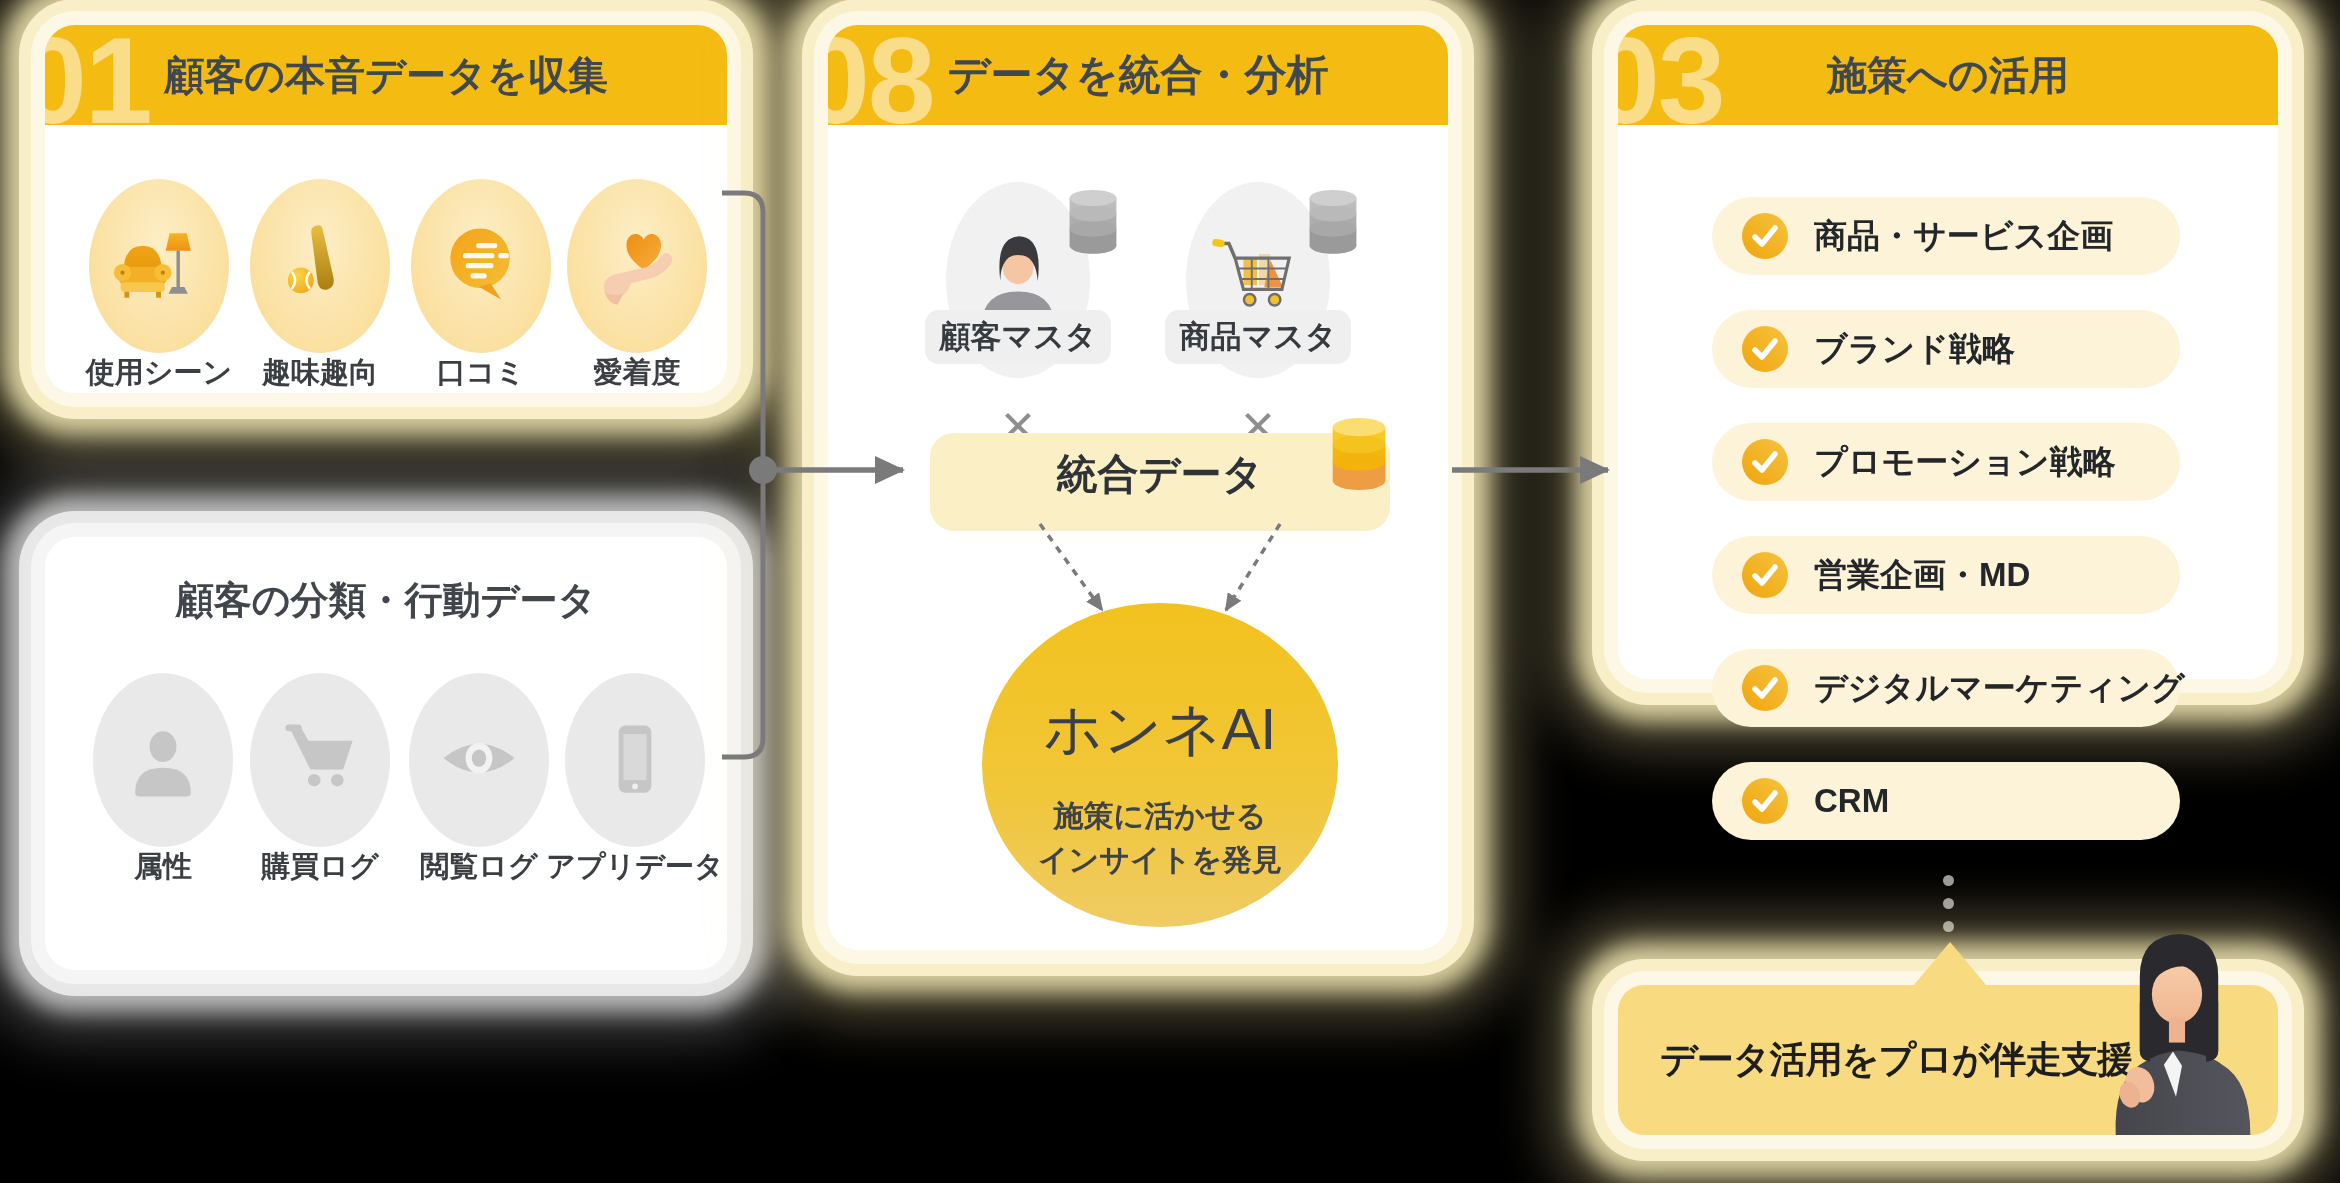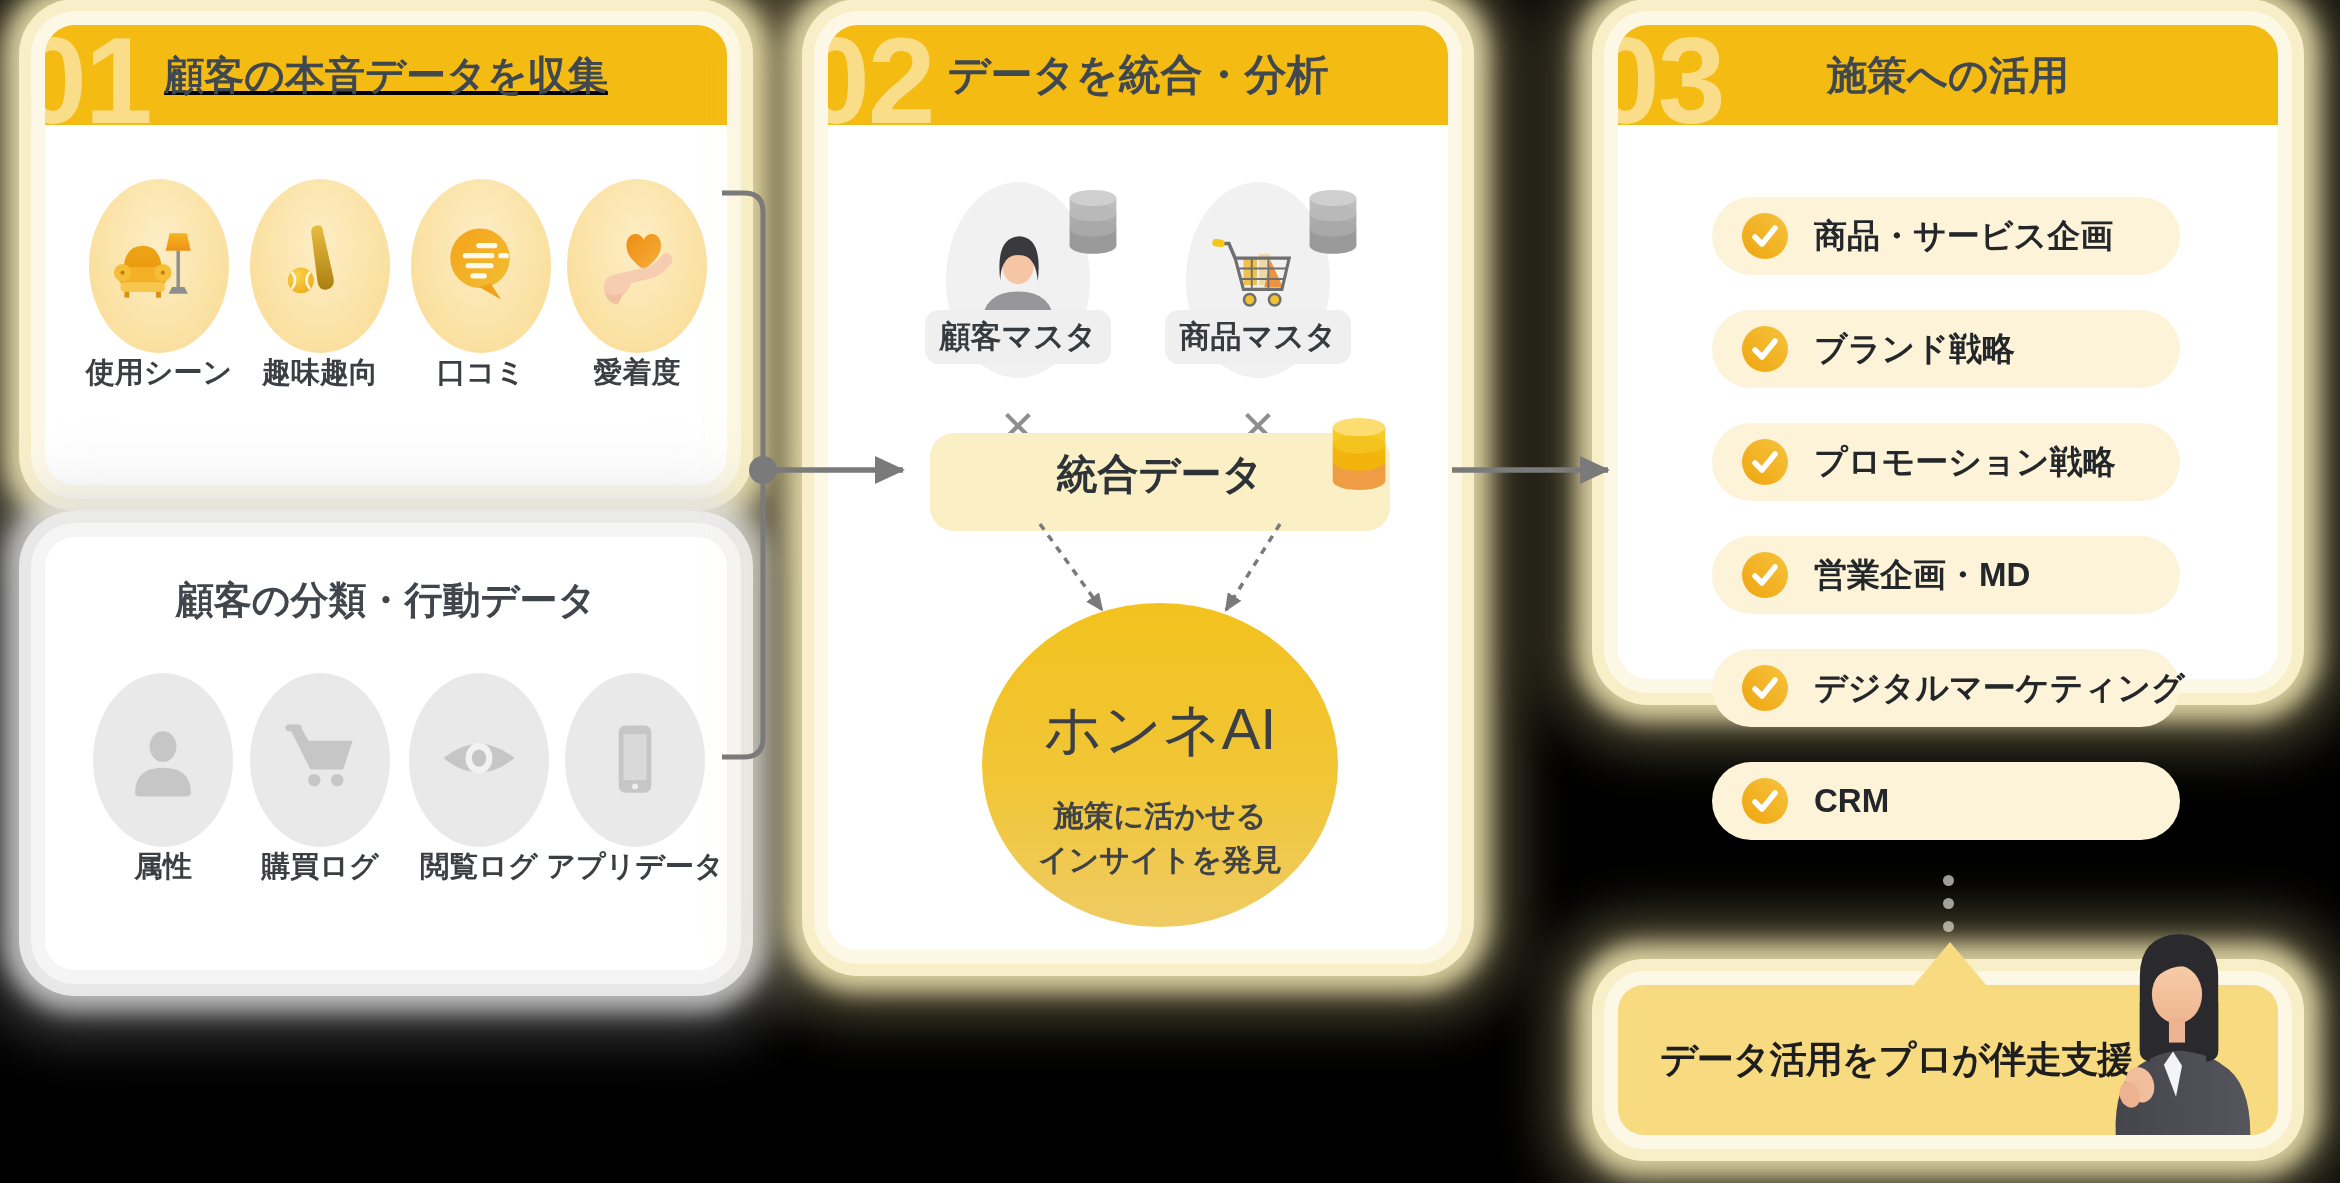--- a/index.html
+++ b/index.html
@@ -57,21 +57,21 @@
   .woman{position:absolute;left:2086px;top:924px;z-index:40;}
   .connector{position:absolute;left:0;top:0;z-index:60;pointer-events:none;}
   .p2-title{position:absolute;top:38px;width:100%;text-align:center;margin:0;
             font-size:38px;font-weight:700;color:#40464C;}
 </style>
 </head>
 <body>
 
 <div class="canvas">
 
-  <section class="panel glow-yellow" style="left:45px;top:25px;width:682px;height:460px;text-decoration:underline;">
+  <section class="panel glow-yellow" style="left:45px;top:25px;width:682px;height:368px;">
     <header class="band">
       <span class="stepnum">01</span>
       <h2 class="band-title">顧客の本音データを収集</h2>
     </header>
 
     <div class="icon-col" style="left:114px;top:154px">
       <div class="icon-ellipse gold-ell">
         <svg width="96" height="96" viewBox="0 0 100 100">
           <defs>
             <linearGradient id="sofaG" x1="0" y1="0" x2="0" y2="1">
@@ -210,21 +210,21 @@
           <rect x="38" y="23" width="24" height="48" fill="#D9D9D9"></rect>
           <circle cx="50" cy="77.5" r="3" fill="#EFEFEF"></circle>
         </svg>
       </div>
       <div class="icon-label">アプリデータ</div>
     </div>
   </section>
 
   <section class="panel glow-yellow" style="left:828px;top:25px;width:620px;height:925px;">
     <header class="band">
-      <span class="stepnum">02</span>
+      <span class="stepnum">08</span>
       <h2 class="band-title" style="font-size:42px">データを統合・分析</h2>
     </header>
 
     <div class="m-col" style="left:190px;top:157px">
       <div class="m-ellipse">
         <svg width="104" height="120" viewBox="0 0 100 110">
           <ellipse cx="50" cy="42" rx="15" ry="17" fill="#F6C6A4"></ellipse>
           <path d="M33,56 Q28,14 51,13 Q74,14 69,56 Q67,34 55,31.5 Q41,29 36,40 Q33,46 33,56 Z" fill="#3A3A3E"></path>
           <path d="M15,100 Q15,66 50,66 Q85,66 85,100 Z" fill="#97979B"></path>
         </svg>

